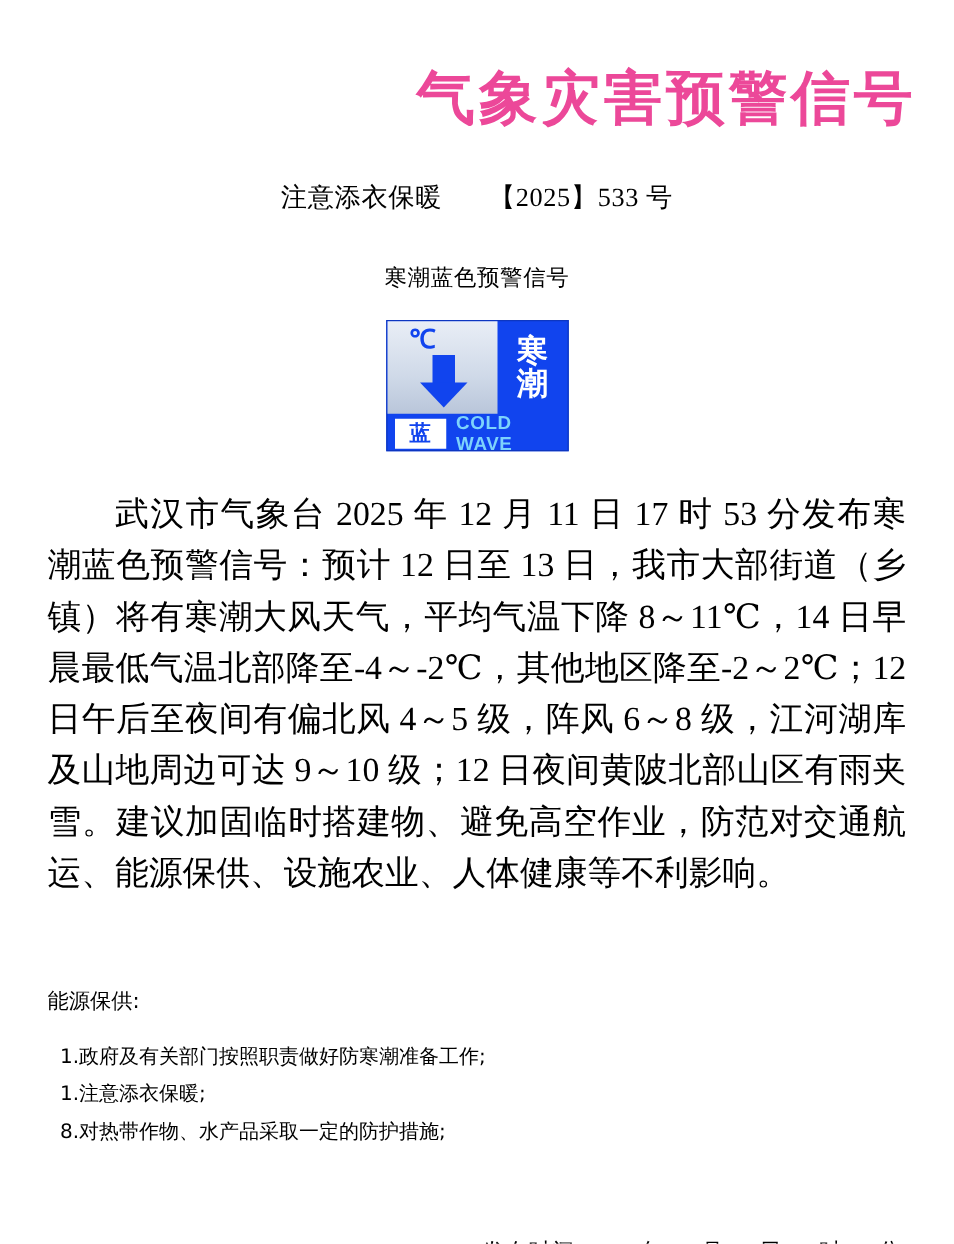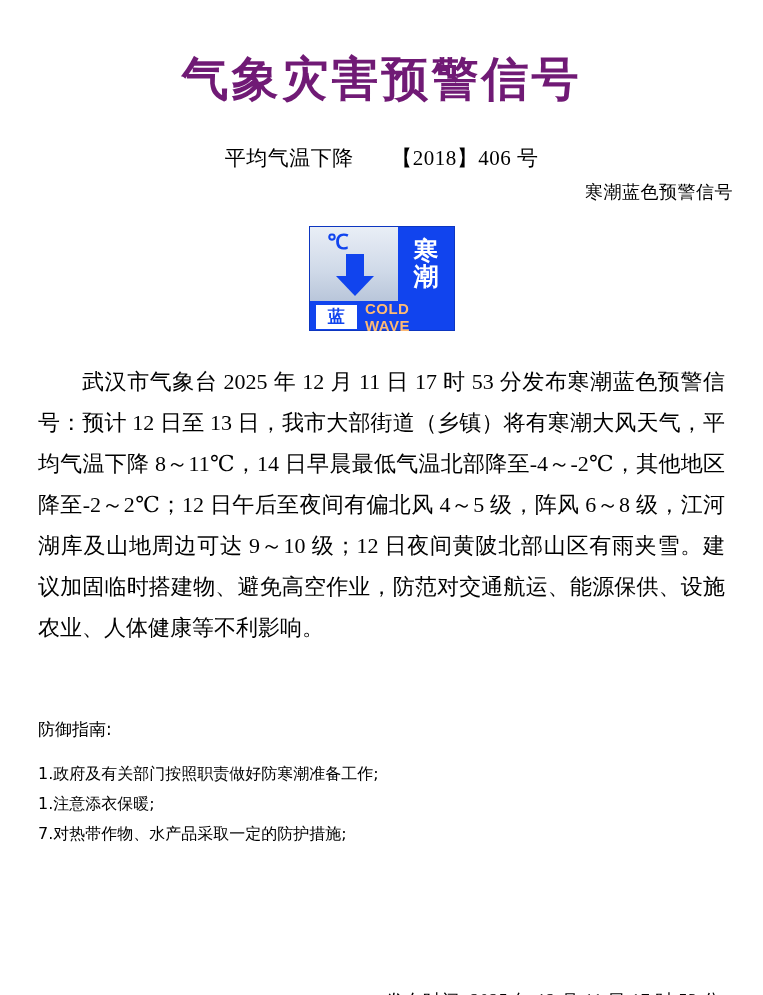--- a/index.html
+++ b/index.html
@@ -16,44 +16,44 @@
     overflow: hidden;
   }
   .page {
     width: 763px;
     height: 995px;
     box-sizing: border-box;
     padding: 0 30px;
     position: relative;
   }
   .main-title {
-    text-align: center;
-    color: #701a75;
+    text-align: right;
+    color: #ec4899;
     font-size: 47px;
     font-weight: bold;
     letter-spacing: 3px;
     font-family: "DejaVu Serif", "Liberation Serif", serif;
     margin-top: 52px;
     line-height: 1.15;
     white-space: nowrap;
   }
   .issuer-line {
     text-align: center;
     font-size: 21px;
     margin-top: 38px;
     letter-spacing: 0.5px;
   }
   .issuer-line .gap {
     display: inline-block;
     width: 26px;
   }
   .subtitle {
-    text-align: right;
+    text-align: center;
     font-size: 18px;
-    margin-top: 8px;
+    margin-top: 38px;
     letter-spacing: 0.5px;
   }
   .signal-wrap {
     display: flex;
     justify-content: center;
     margin-top: 22px;
   }
   .signal-icon {
     width: 146px;
     height: 105px;
@@ -128,71 +128,72 @@
     background: #ffffff;
     color: #1144ee;
     font-size: 17px;
     font-weight: bold;
     font-family: "DejaVu Serif", serif;
     display: flex;
     align-items: center;
     justify-content: center;
   }
   .sig-en {
-    color: #fdba74;
+    color: #7dd3fc;
     font-size: 15px;
     font-weight: bold;
     font-family: "Liberation Sans", sans-serif;
     margin-left: 8px;
     letter-spacing: 0.5px;
   }
   .body-text {
     margin-top: 30px;
-    font-size: 22px;
+    font-size: 27px;
     line-height: 41px;
     text-align: justify;
     text-justify: inter-ideograph;
     text-indent: 2em;
     padding: 0 8px;
   }
   .guide-title {
     margin-top: 70px;
     font-size: 17px;
     font-family: "DejaVu Sans", "Liberation Sans", sans-serif;
     padding-left: 8px;
   }
   .guide-list {
     margin-top: 18px;
     padding-left: 8px;
     font-size: 16px;
     font-family: "DejaVu Sans", "Liberation Sans", sans-serif;
     line-height: 30px;
+    margin-left: 10px;
   }
   .guide-item {
     white-space: nowrap;
   }
   .footer-time {
     position: absolute;
     right: 42px;
     bottom: 34px;
     font-size: 18px;
     letter-spacing: 0.5px;
   }
 </style>
 </head>
 <body>
 
 <div class="page">
 
   <div class="main-title">气象灾害预警信号</div>
 
   <div class="issuer-line">
-    <span>平均气温下降</span>
+    <span>注意添衣保暖</span>
     <span class="gap"></span>
-    <span>【2018】406 号</span>
+    <span>【2025】533 号</span>
   </div>
 
   <div class="subtitle">寒潮蓝色预警信号</div>
 
   <div class="signal-wrap">
     <div class="signal-icon">
       <div class="sig-top">
         <div class="sig-left">
           <span class="sig-celsius">℃</span>
           <span class="arrow-stem"></span>
@@ -205,26 +206,26 @@
       </div>
       <div class="sig-bottom">
         <span class="sig-badge">蓝</span>
         <span class="sig-en">COLD WAVE</span>
       </div>
     </div>
   </div>
 
   <div class="body-text">武汉市气象台 2025 年 12 月 11 日 17 时 53 分发布寒潮蓝色预警信号：预计 12 日至 13 日，我市大部街道（乡镇）将有寒潮大风天气，平均气温下降 8～11℃，14 日早晨最低气温北部降至-4～-2℃，其他地区降至-2～2℃；12 日午后至夜间有偏北风 4～5 级，阵风 6～8 级，江河湖库及山地周边可达 9～10 级；12 日夜间黄陂北部山区有雨夹雪。建议加固临时搭建物、避免高空作业，防范对交通航运、能源保供、设施农业、人体健康等不利影响。</div>
 
-  <div class="guide-title">防御指南:</div>
+  <div class="guide-title">能源保供:</div>
 
   <div class="guide-list">
     <div class="guide-item">1.政府及有关部门按照职责做好防寒潮准备工作;</div>
     <div class="guide-item">1.注意添衣保暖;</div>
-    <div class="guide-item">7.对热带作物、水产品采取一定的防护措施;</div>
+    <div class="guide-item">8.对热带作物、水产品采取一定的防护措施;</div>
   </div>
 
   <div class="footer-time">
     <span>发布时间:</span>
     <span>2025 年 12 月 11 日 17 时 53 分</span>
   </div>
 
 </div>
 
 </body></html>

